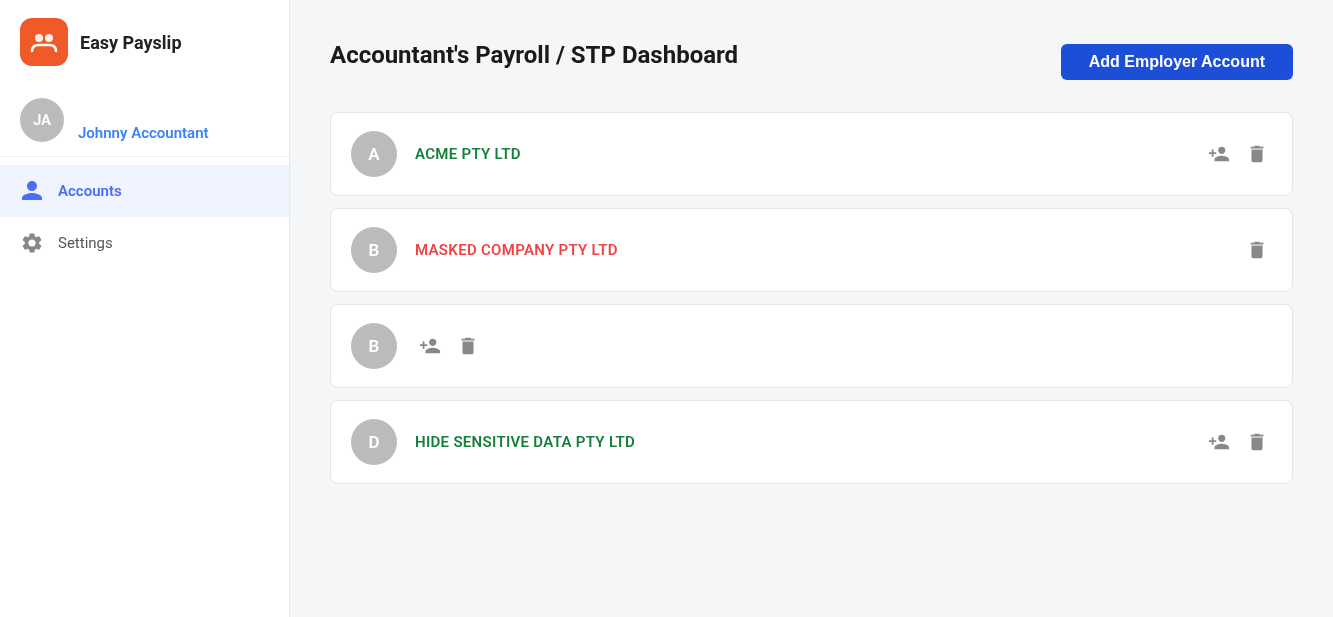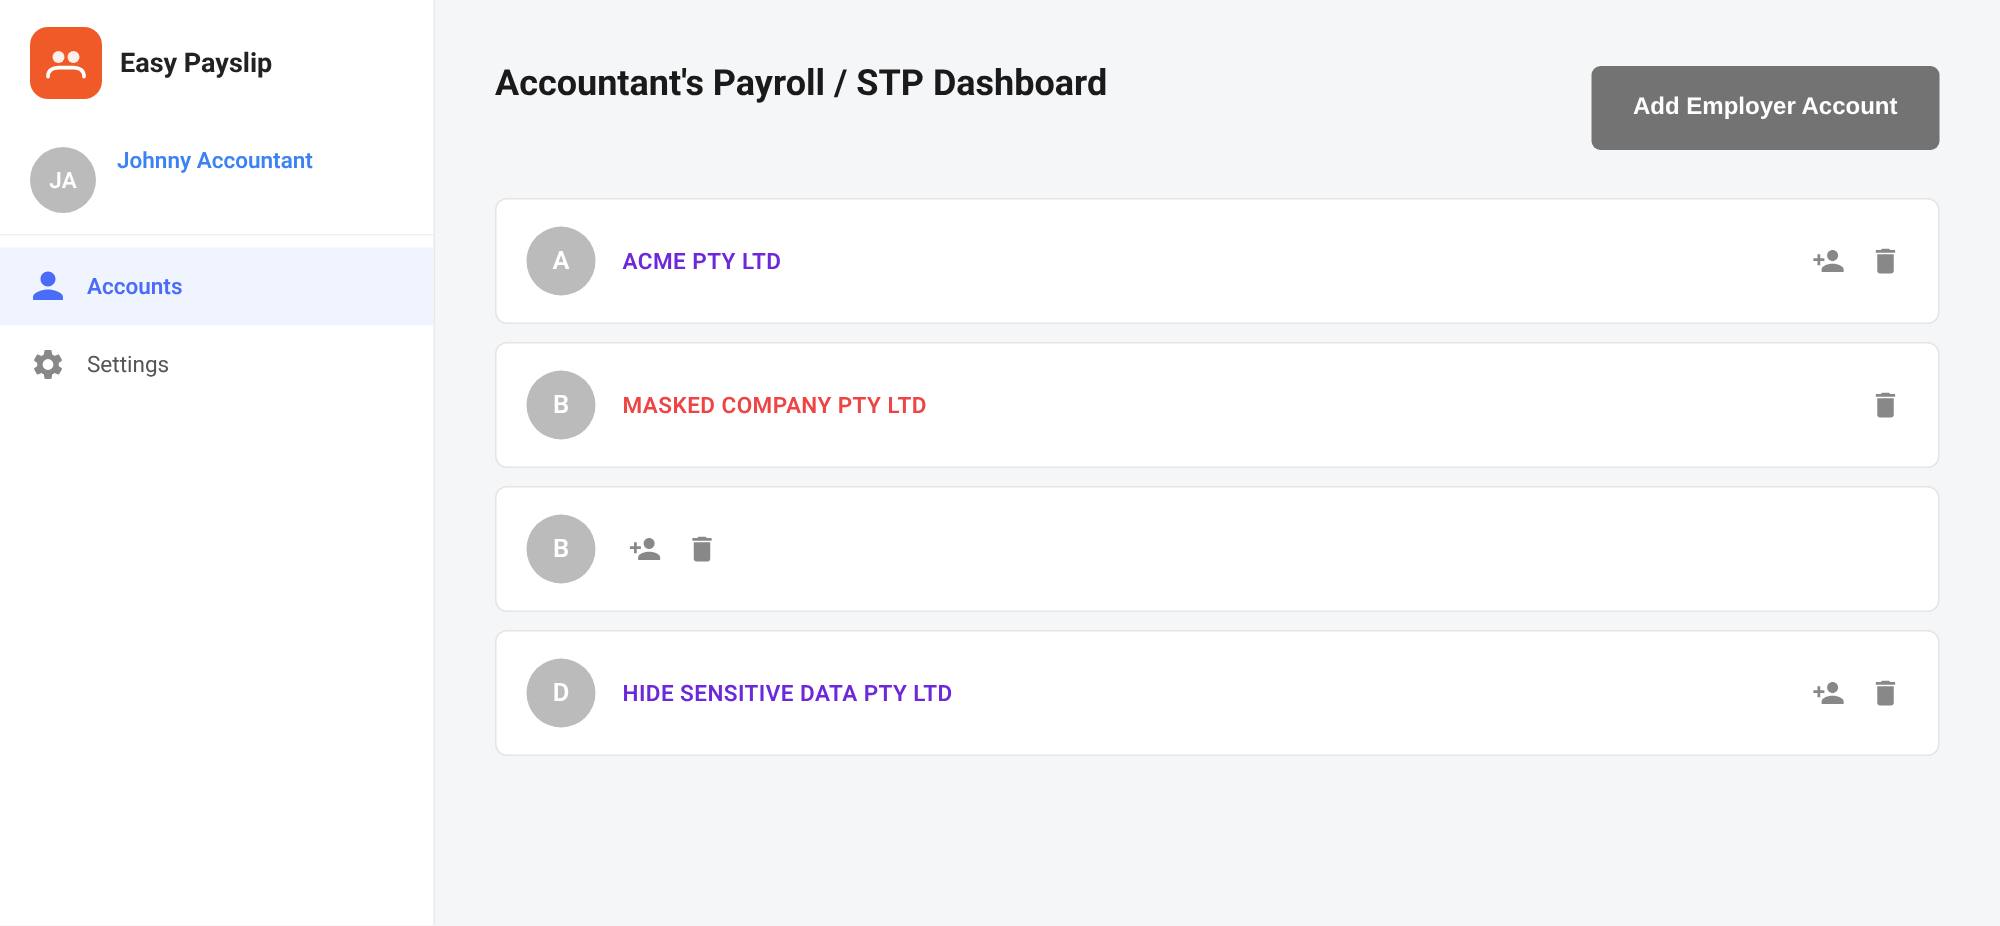--- a/index.html
+++ b/index.html
@@ -40,21 +40,21 @@
       width: 30px;
       height: 30px;
     }
     .logo-text {
       font-size: 18px;
       font-weight: 700;
       color: #222;
     }
     .sidebar-user {
       display: flex;
-      align-items: flex-start;
+      align-items: flex-end;
       padding: 14px 20px;
       gap: 14px;
       border-bottom: 1px solid #f0f0f0;
     }
     .user-avatar {
       width: 44px;
       height: 44px;
       border-radius: 50%;
       background: #bbb;
       display: flex;
@@ -118,25 +118,25 @@
       justify-content: space-between;
       margin-bottom: 32px;
     }
     .page-title {
       font-size: 24px;
       font-weight: 700;
       color: #1a1a1a;
       line-height: 1.25;
     }
     .add-btn {
-      background: #737373;
+      background: #1d4ed8;
       color: #fff;
       border: none;
       border-radius: 6px;
-      padding: 19px 28px;
+      padding: 9px 28px;
       font-size: 16px;
       font-weight: 600;
       cursor: pointer;
       white-space: nowrap;
       margin-top: 4px;
     }
 
     
     .accounts-list {
       display: flex;
@@ -162,21 +162,21 @@
       justify-content: center;
       font-size: 17px;
       font-weight: 600;
       color: #fff;
       flex-shrink: 0;
     }
     .account-name {
       flex: 1;
       font-size: 15px;
       font-weight: 600;
-      color: #6d28d9;
+      color: #15803d;
       letter-spacing: 0.02em;
     }
     .account-name.dark {
       color: #ef4444;
     }
     .account-actions {
       display: flex;
       align-items: center;
       gap: 8px;
     }

